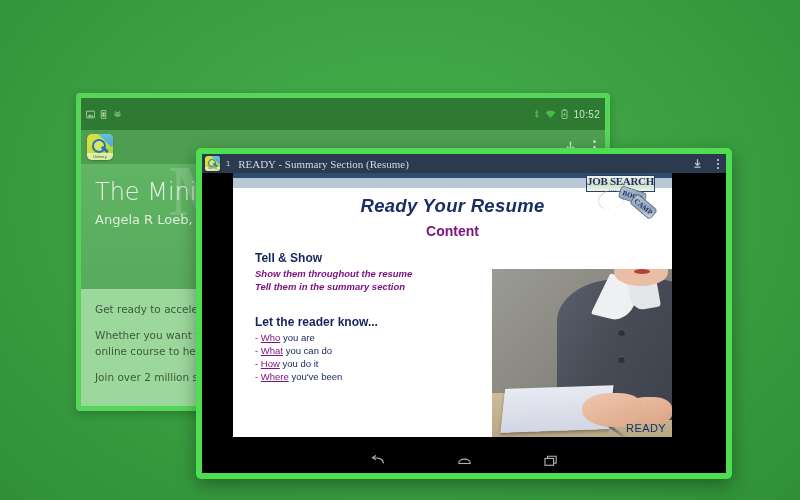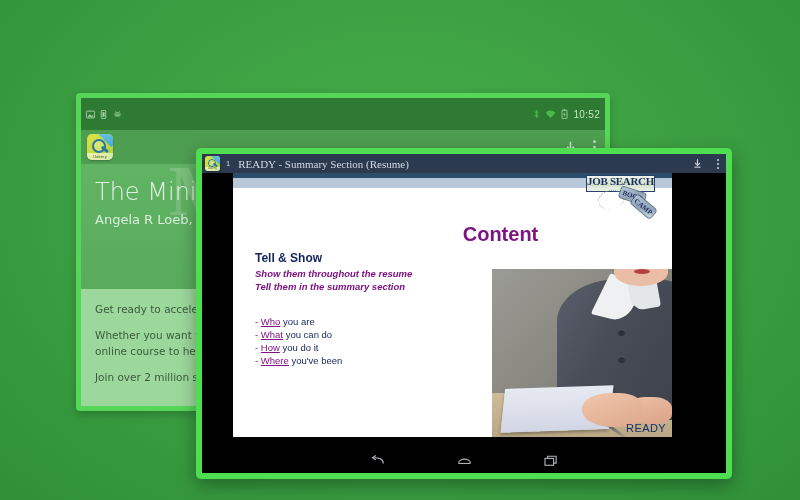--- a/index.html
+++ b/index.html
@@ -314,23 +314,22 @@
     font-size: 18.5px;
     color: #1b2d66;
     letter-spacing: 0.3px;
   }
   .slide-h2 {
     position: absolute;
     top: 50px; left: 0; width: 100%;
     text-align: center;
     font-family: "Liberation Sans", sans-serif;
     font-weight: 700;
-    font-size: 20px;
+    font-size: 14px;
     color: #7e1482;
-    margin-left: 48px;
   }
   .slide-col {
     position: absolute;
     left: 22px;
     top: 78px;
     width: 230px;
   }
   .blk-head {
     font-family: "Liberation Sans", sans-serif;
     font-weight: 700;
@@ -585,29 +584,31 @@
 
           <div class="slide-logo">
             <div class="logo-box">
               <span>JOB SEARCH</span>
             </div>
             <div class="chain"></div>
             <div class="dogtag t1">BOOT</div>
             <div class="dogtag t2">CAMP</div>
           </div>
 
+          <div class="slide-h1">Ready Your Resume</div>
           <div class="slide-h2">Content</div>
 
           <div class="slide-col">
             <div class="blk-head">Tell &amp; Show</div>
             <div class="blk-sub">Show them throughout the resume</div>
             <div class="blk-sub">Tell them in the summary section</div>
 
             <div class="blk-gap"></div>
 
+            <div class="blk-head">Let the reader know...</div>
 
             <div class="bullet"><span class="dash">-</span> <span class="kw">Who</span><span> you are</span></div>
             <div class="bullet"><span class="dash">-</span> <span class="kw">What</span><span> you can do</span></div>
             <div class="bullet"><span class="dash">-</span> <span class="kw">How</span><span> you do it</span></div>
             <div class="bullet"><span class="dash">-</span> <span class="kw">Where</span><span> you've been</span></div>
           </div>
 
           <div class="slide-photo">
             <div class="ph-wall"></div>
             <div class="ph-desk2"></div>

